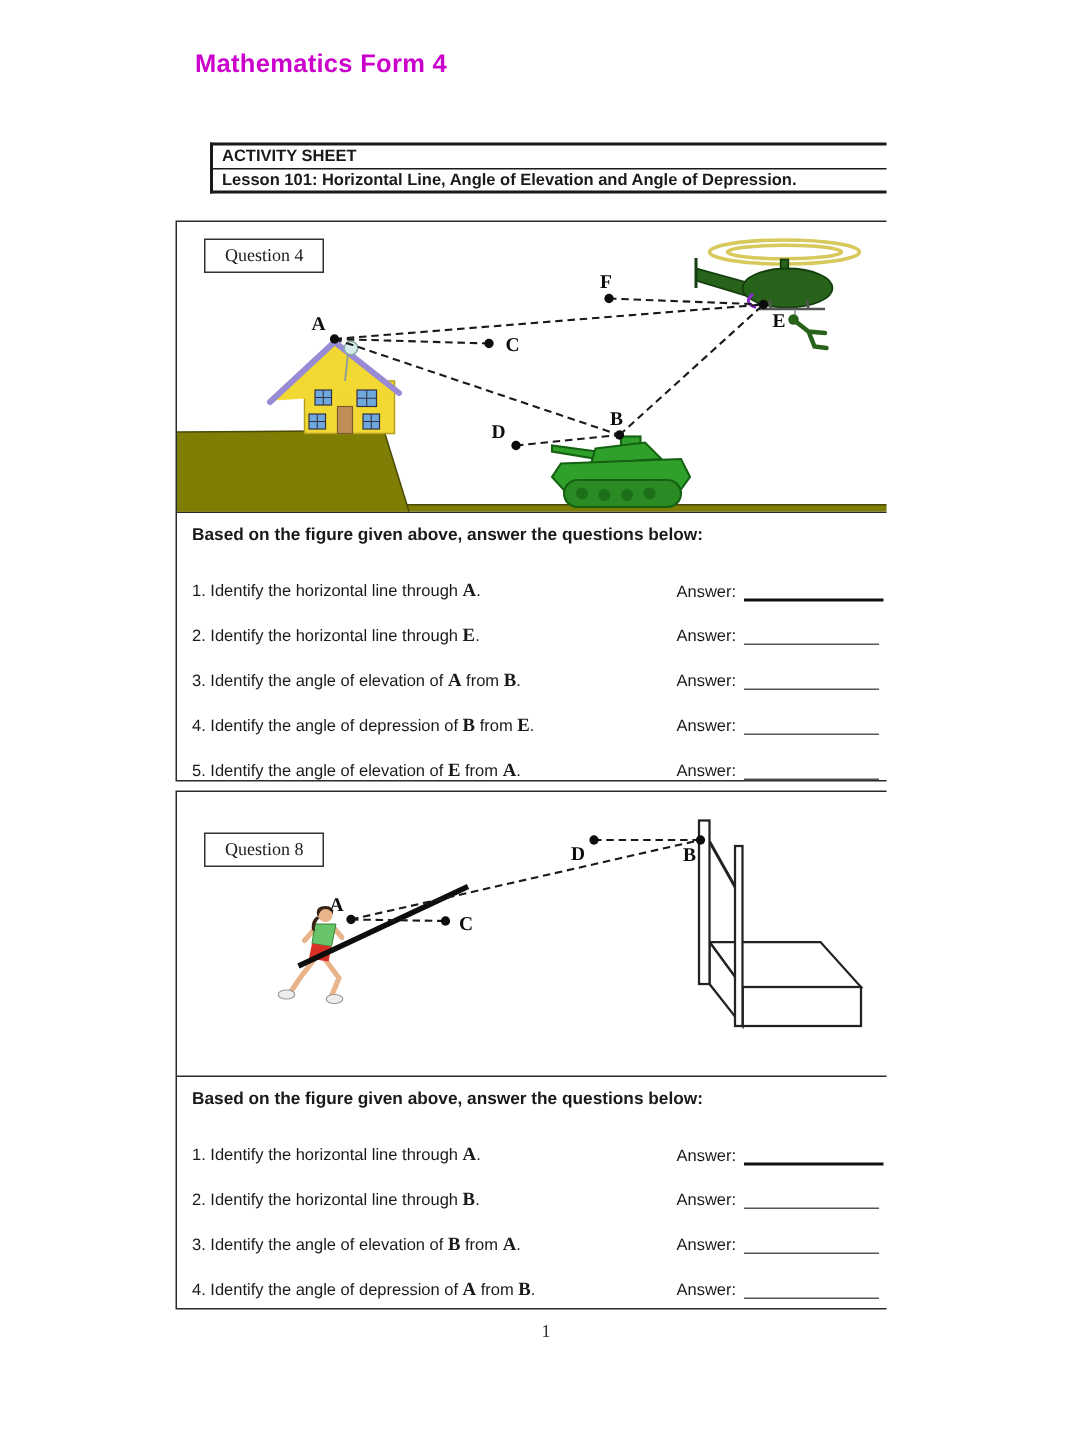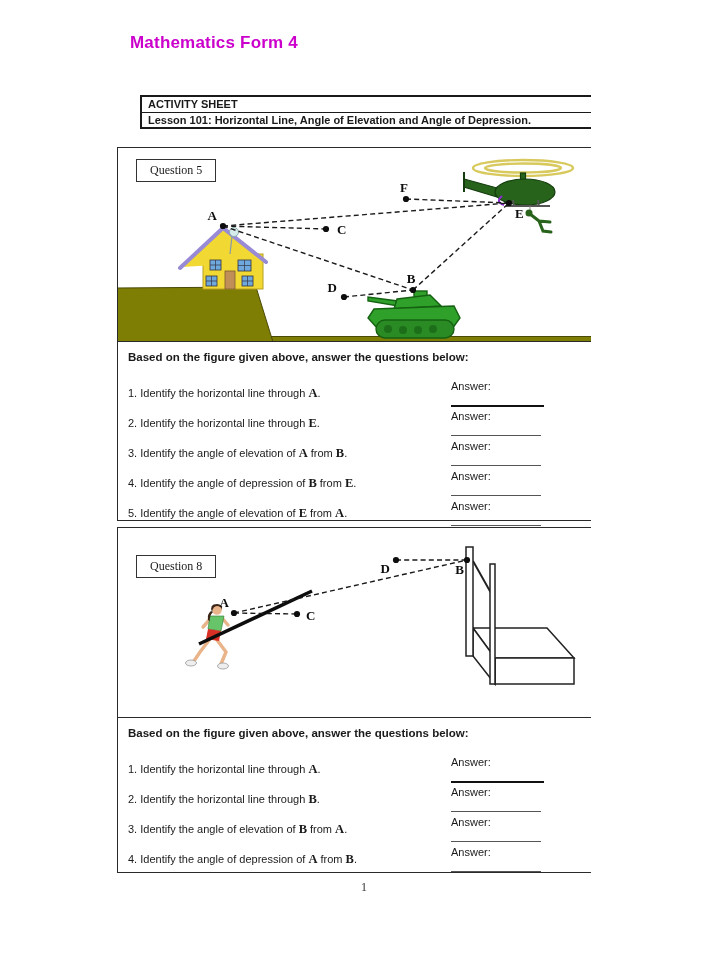--- a/index.html
+++ b/index.html
@@ -22,21 +22,21 @@
   .qlabel{position:absolute;border:1.3px solid #333;font-family:"Liberation Serif",serif;
           font-size:12px;padding:3px 13px;background:#fff;white-space:nowrap;}
   #q1 .qlabel{left:18px;top:11px;}
   #q2 .qlabel{left:18px;top:27px;}
   .questions{border-top:1.6px solid #2a2a2a;flex:1 1 auto;padding:9px 10px 0;}
   .qhead{font-size:11.5px;font-weight:bold;margin:0;}
   .qlist{margin-top:15px;}
   .q-row{display:flex;align-items:center;height:30px;}
   .q-text{flex:0 0 323px;font-size:11px;}
   .q-bold{font-family:"Liberation Serif",serif;font-weight:bold;font-size:12.5px;}
-  .q-ans{display:flex;align-items:flex-start;font-size:11px;flex-direction:column;}
+  .q-ans{display:flex;align-items:flex-end;font-size:11px;}
   .anslabel{margin-right:5px;}
   .blank{display:inline-block;width:90px;height:13px;border-bottom:1.2px solid #555;}
   .blank-first{border-bottom:2px solid #111;width:93px;}
   .pagenum{position:absolute;left:0;top:880px;width:728px;text-align:center;
            font-family:"Liberation Serif",serif;font-size:12px;color:#333;}
   
   .dash{stroke:#1a1a1a;stroke-width:1.4;stroke-dasharray:5 3.2;fill:none;}
   .dot{fill:#0d0d0d;}
   .ptlabel{font-family:"Liberation Serif",serif;font-weight:bold;font-size:13px;fill:#0d0d0d;}
   .hill{fill:var(--olive);stroke:var(--olive_dark);stroke-width:1;}
@@ -150,21 +150,21 @@
             <circle cx="288" cy="51" r="3.1" class="dot"></circle>
             <text x="286" y="44" text-anchor="middle" class="ptlabel">F</text>
             <circle cx="391" cy="55" r="3.1" class="dot"></circle>
             <text x="397" y="70" text-anchor="start" class="ptlabel">E</text>
             <circle cx="226" cy="149" r="3.1" class="dot"></circle>
             <text x="219" y="144" text-anchor="end" class="ptlabel">D</text>
             <circle cx="295" cy="142" r="3.1" class="dot"></circle>
             <text x="293" y="135" text-anchor="middle" class="ptlabel">B</text>
           </g>
       </svg>
-      <div class="qlabel">Question 5</div>
+      <div class="qlabel">Question 4</div>
     </div>
     <div class="questions">
       <p class="qhead">Based on the figure given above, answer the questions below:</p>
       <div class="qlist" id="q1-list">
           <div class="q-row">
             <span class="q-text"><span>1. </span><span>Identify the horizontal line through </span><span class="q-bold">A</span><span>.</span></span>
             <span class="q-ans">
               <span class="anslabel">Answer:</span>
               <span class="blank blank-first"></span>
             </span>

